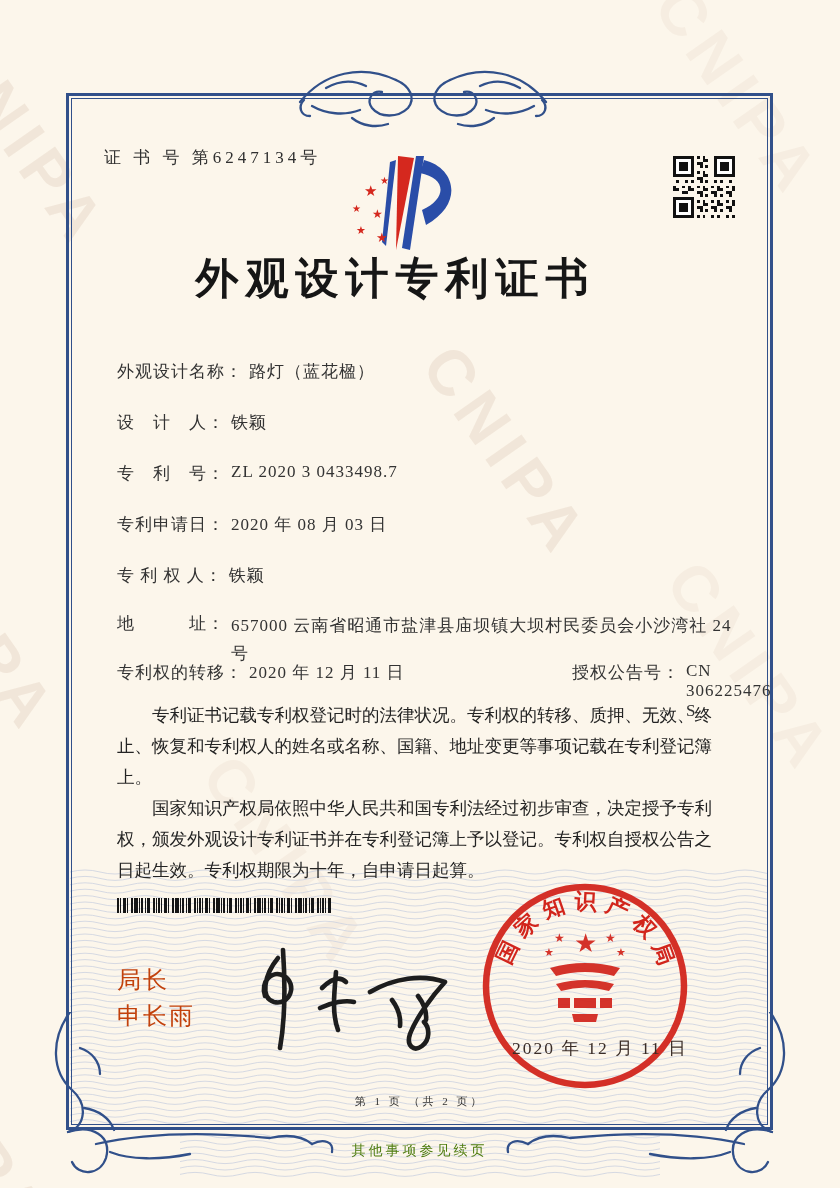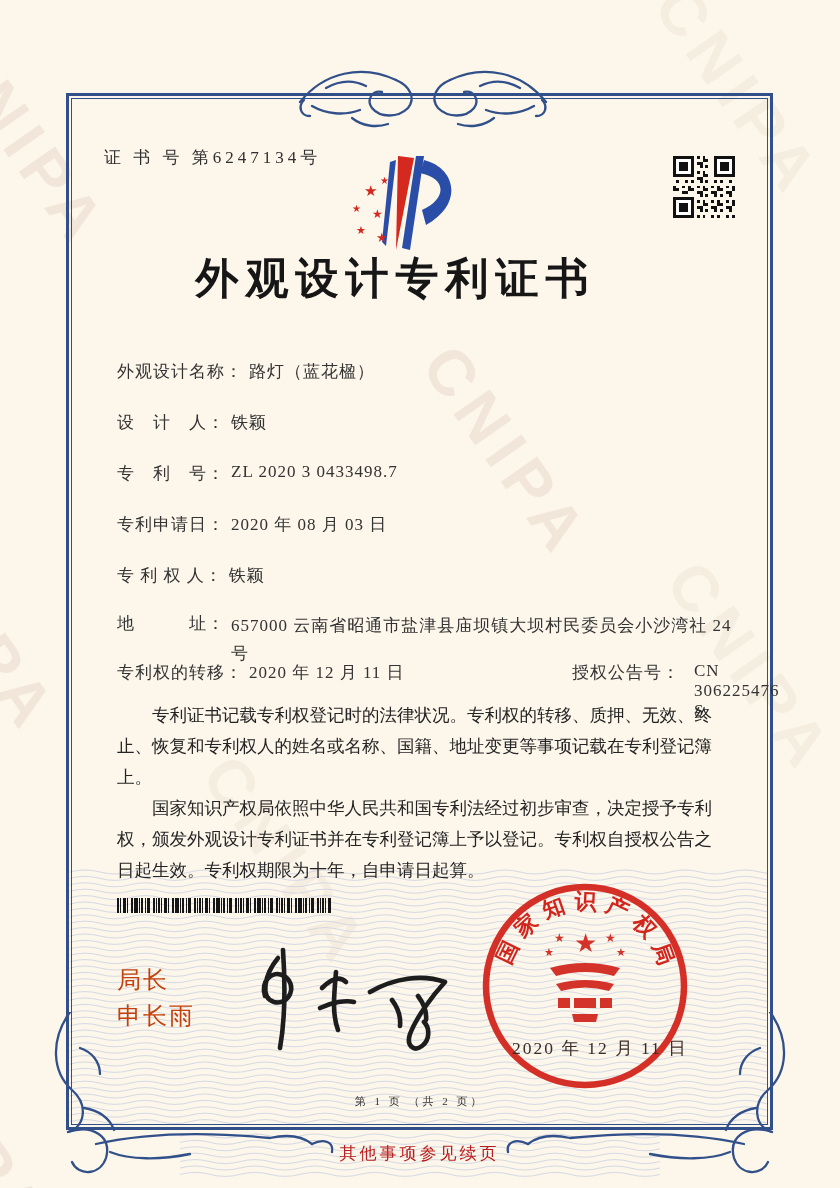--- a/index.html
+++ b/index.html
@@ -22,35 +22,35 @@
   
   .cert-no{position:absolute;left:104px;top:146px;font-size:17px;letter-spacing:4px;color:#303030;z-index:5;}
   .logo{position:absolute;left:350px;top:146px;z-index:5;}
   .qr{position:absolute;left:672px;top:156px;z-index:5;}
   .title{position:absolute;left:66px;top:250px;width:659px;text-align:center;
          font-size:43px;font-weight:700;letter-spacing:7px;color:#161616;z-index:5;}
   .field{position:absolute;left:117px;font-size:17px;color:#333;z-index:5;display:flex;}
   .field .lbl{white-space:pre;letter-spacing:1px;}
   .field .val{margin-left:6px;letter-spacing:1px;}
   .addr-val{width:520px;line-height:28px;}
-  .fld2{position:absolute;left:455px;top:0;display:flex;font-size:17px;gap:8px;}
+  .fld2{position:absolute;left:455px;top:0;display:flex;font-size:17px;}
   .notice{position:absolute;left:117px;top:700px;width:612px;font-size:17.5px;
           line-height:31px;color:#242424;z-index:5;}
   .notice p{margin:0;text-indent:2em;}
   .barcode{position:absolute;left:117px;top:898px;z-index:6;}
   .signer{position:absolute;left:117px;font-size:24px;letter-spacing:2px;color:#c2410c;z-index:6;}
   .signature{position:absolute;left:248px;top:938px;z-index:7;}
   .signature path{fill:none;stroke:#1d1d1d;stroke-width:4.6;stroke-linecap:round;stroke-linejoin:round;}
   .seal{position:absolute;left:478px;top:880px;z-index:7;}
   .seal-date{position:absolute;left:512px;top:1036px;font-size:17.5px;letter-spacing:2px;
              color:#3a2d27;z-index:8;}
   .page-num{position:absolute;left:66px;top:1094px;width:707px;text-align:center;
             font-size:11px;letter-spacing:3px;color:#333;z-index:6;}
   .cont-note{position:absolute;left:66px;top:1142px;width:707px;text-align:center;
-             font-size:17px;letter-spacing:3px;color:#b91c1c;z-index:6;}
+             font-size:14px;letter-spacing:3px;color:#4d7c0f;z-index:6;}
 </style>
 </head>
 <body>
 
 <div class="page">
 
   <span class="wm" style="left:-14px;top:22px;">CNIPA</span>
   <span class="wm" style="left:468px;top:332px;">CNIPA</span>
   <span class="wm" style="left:-64px;top:508px;">CNIPA</span>
   <span class="wm light" style="left:248px;top:742px;">CNIPA</span>

